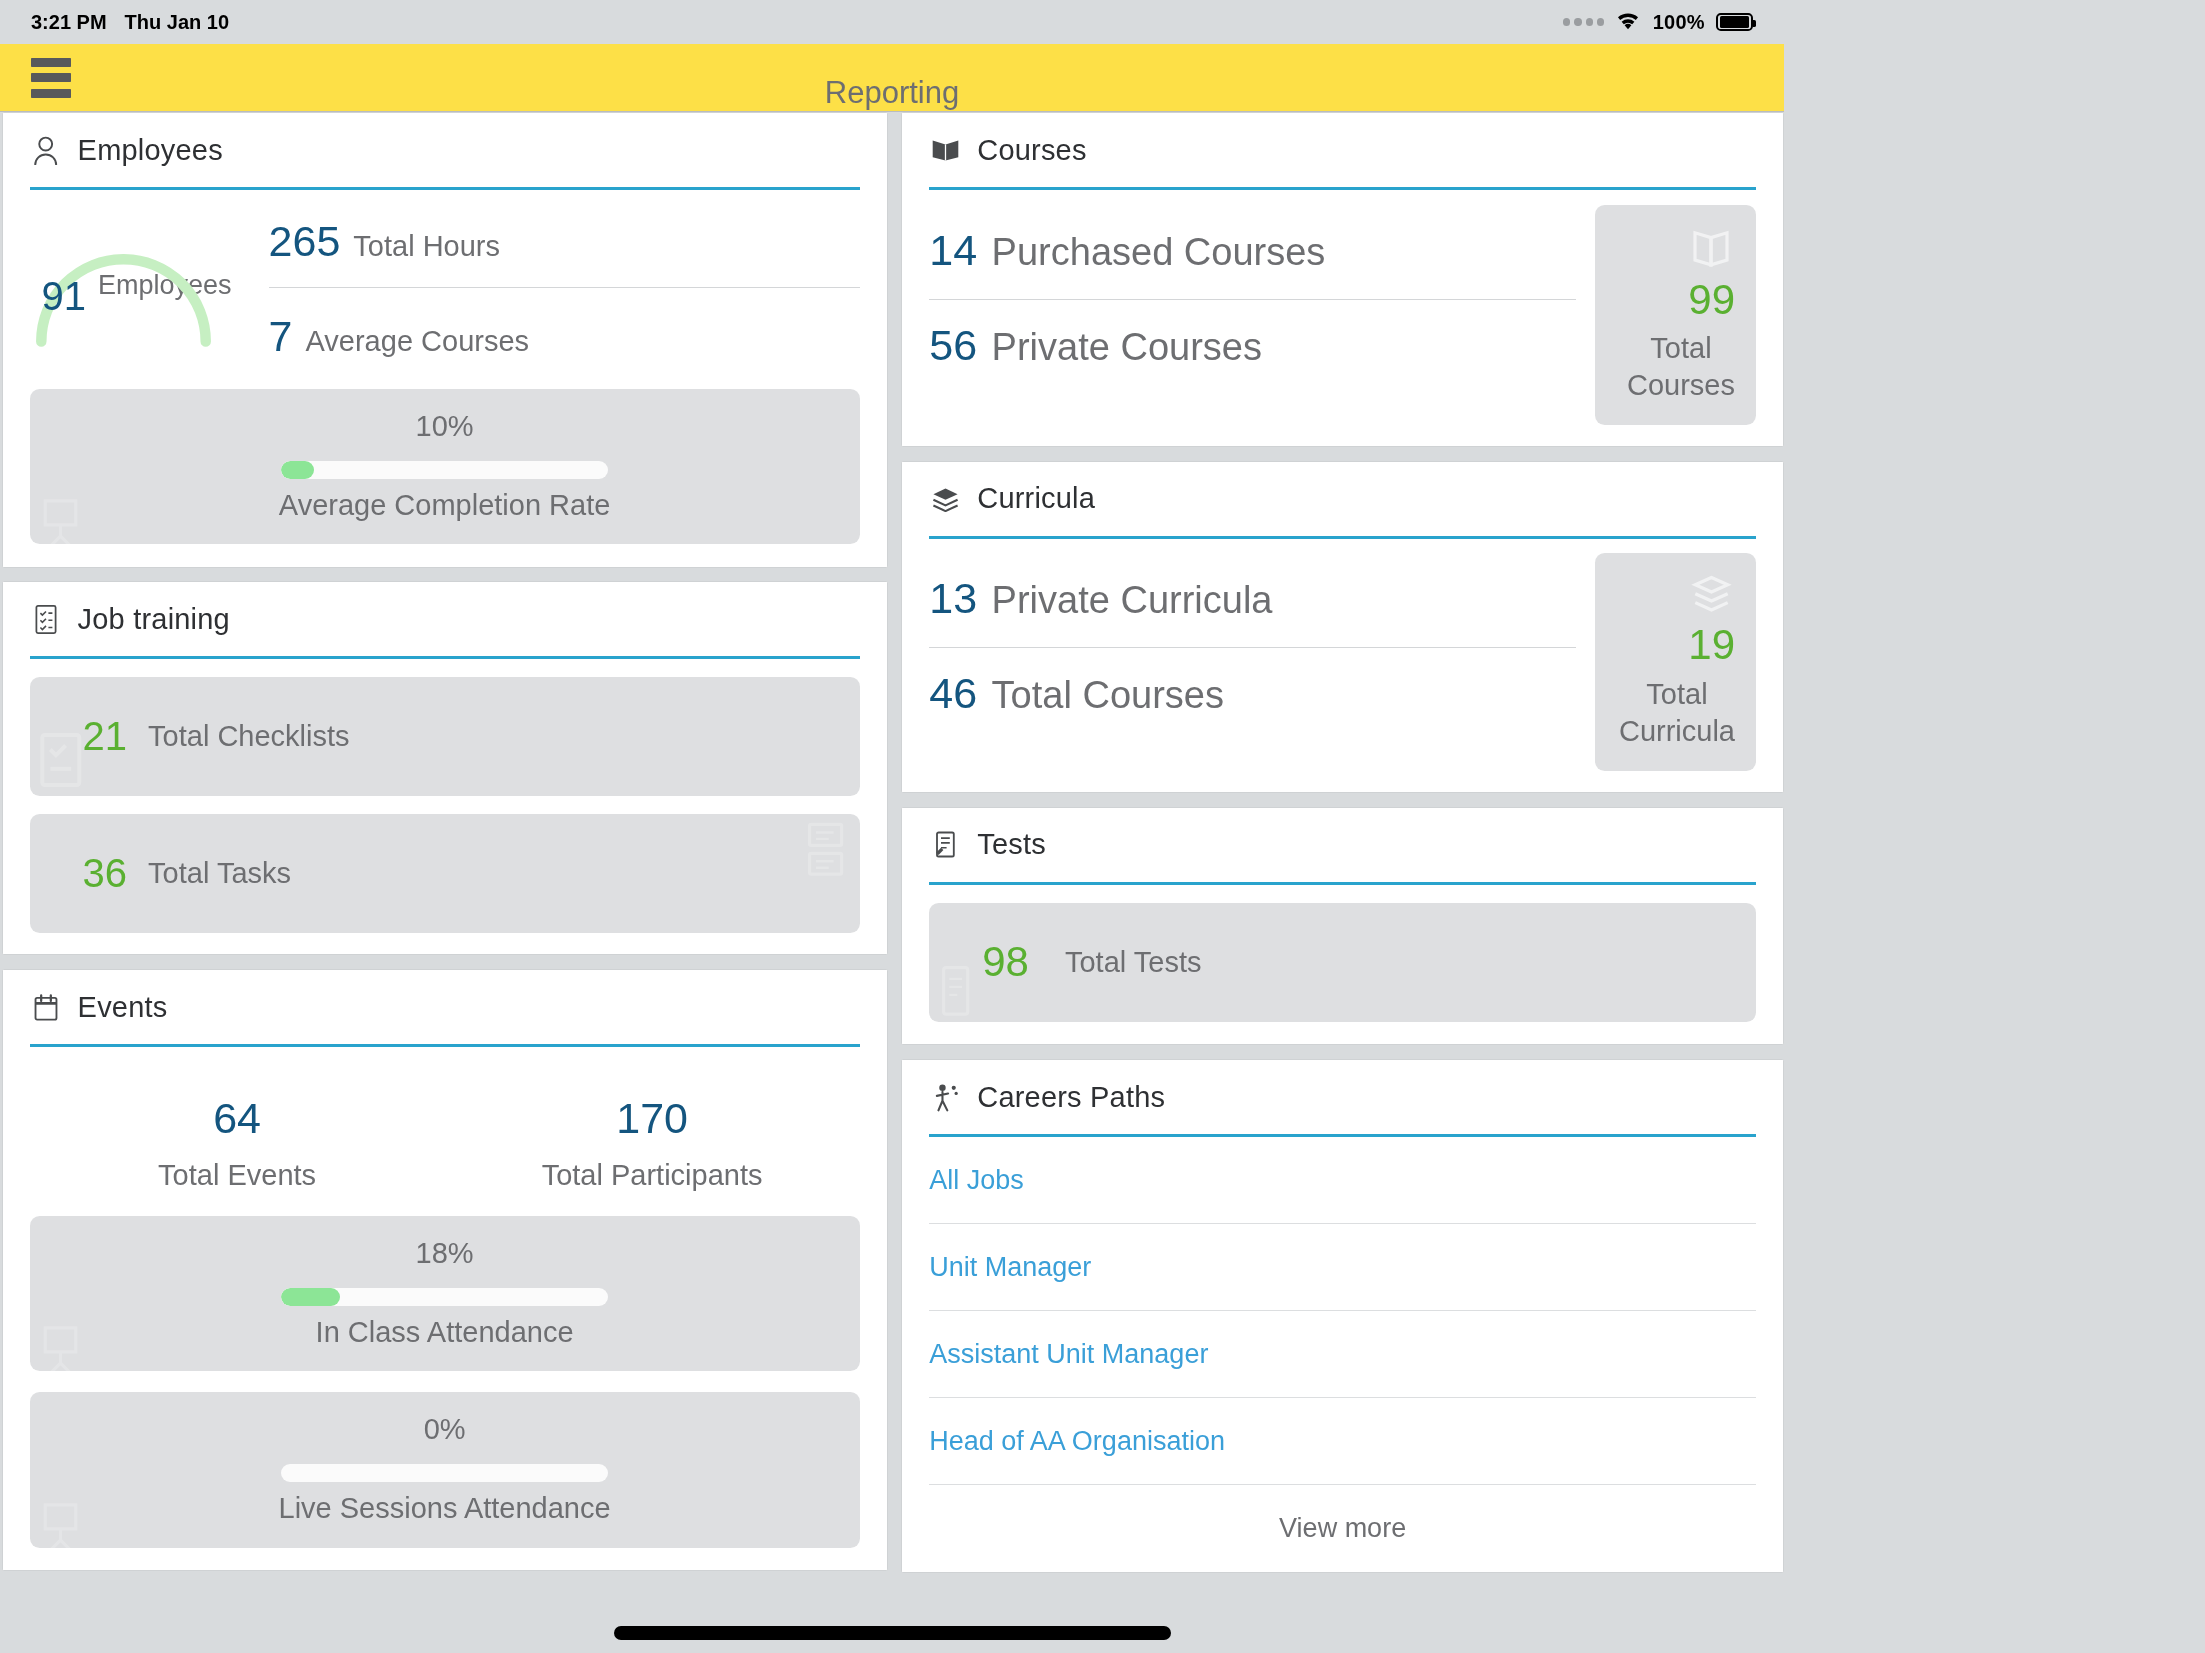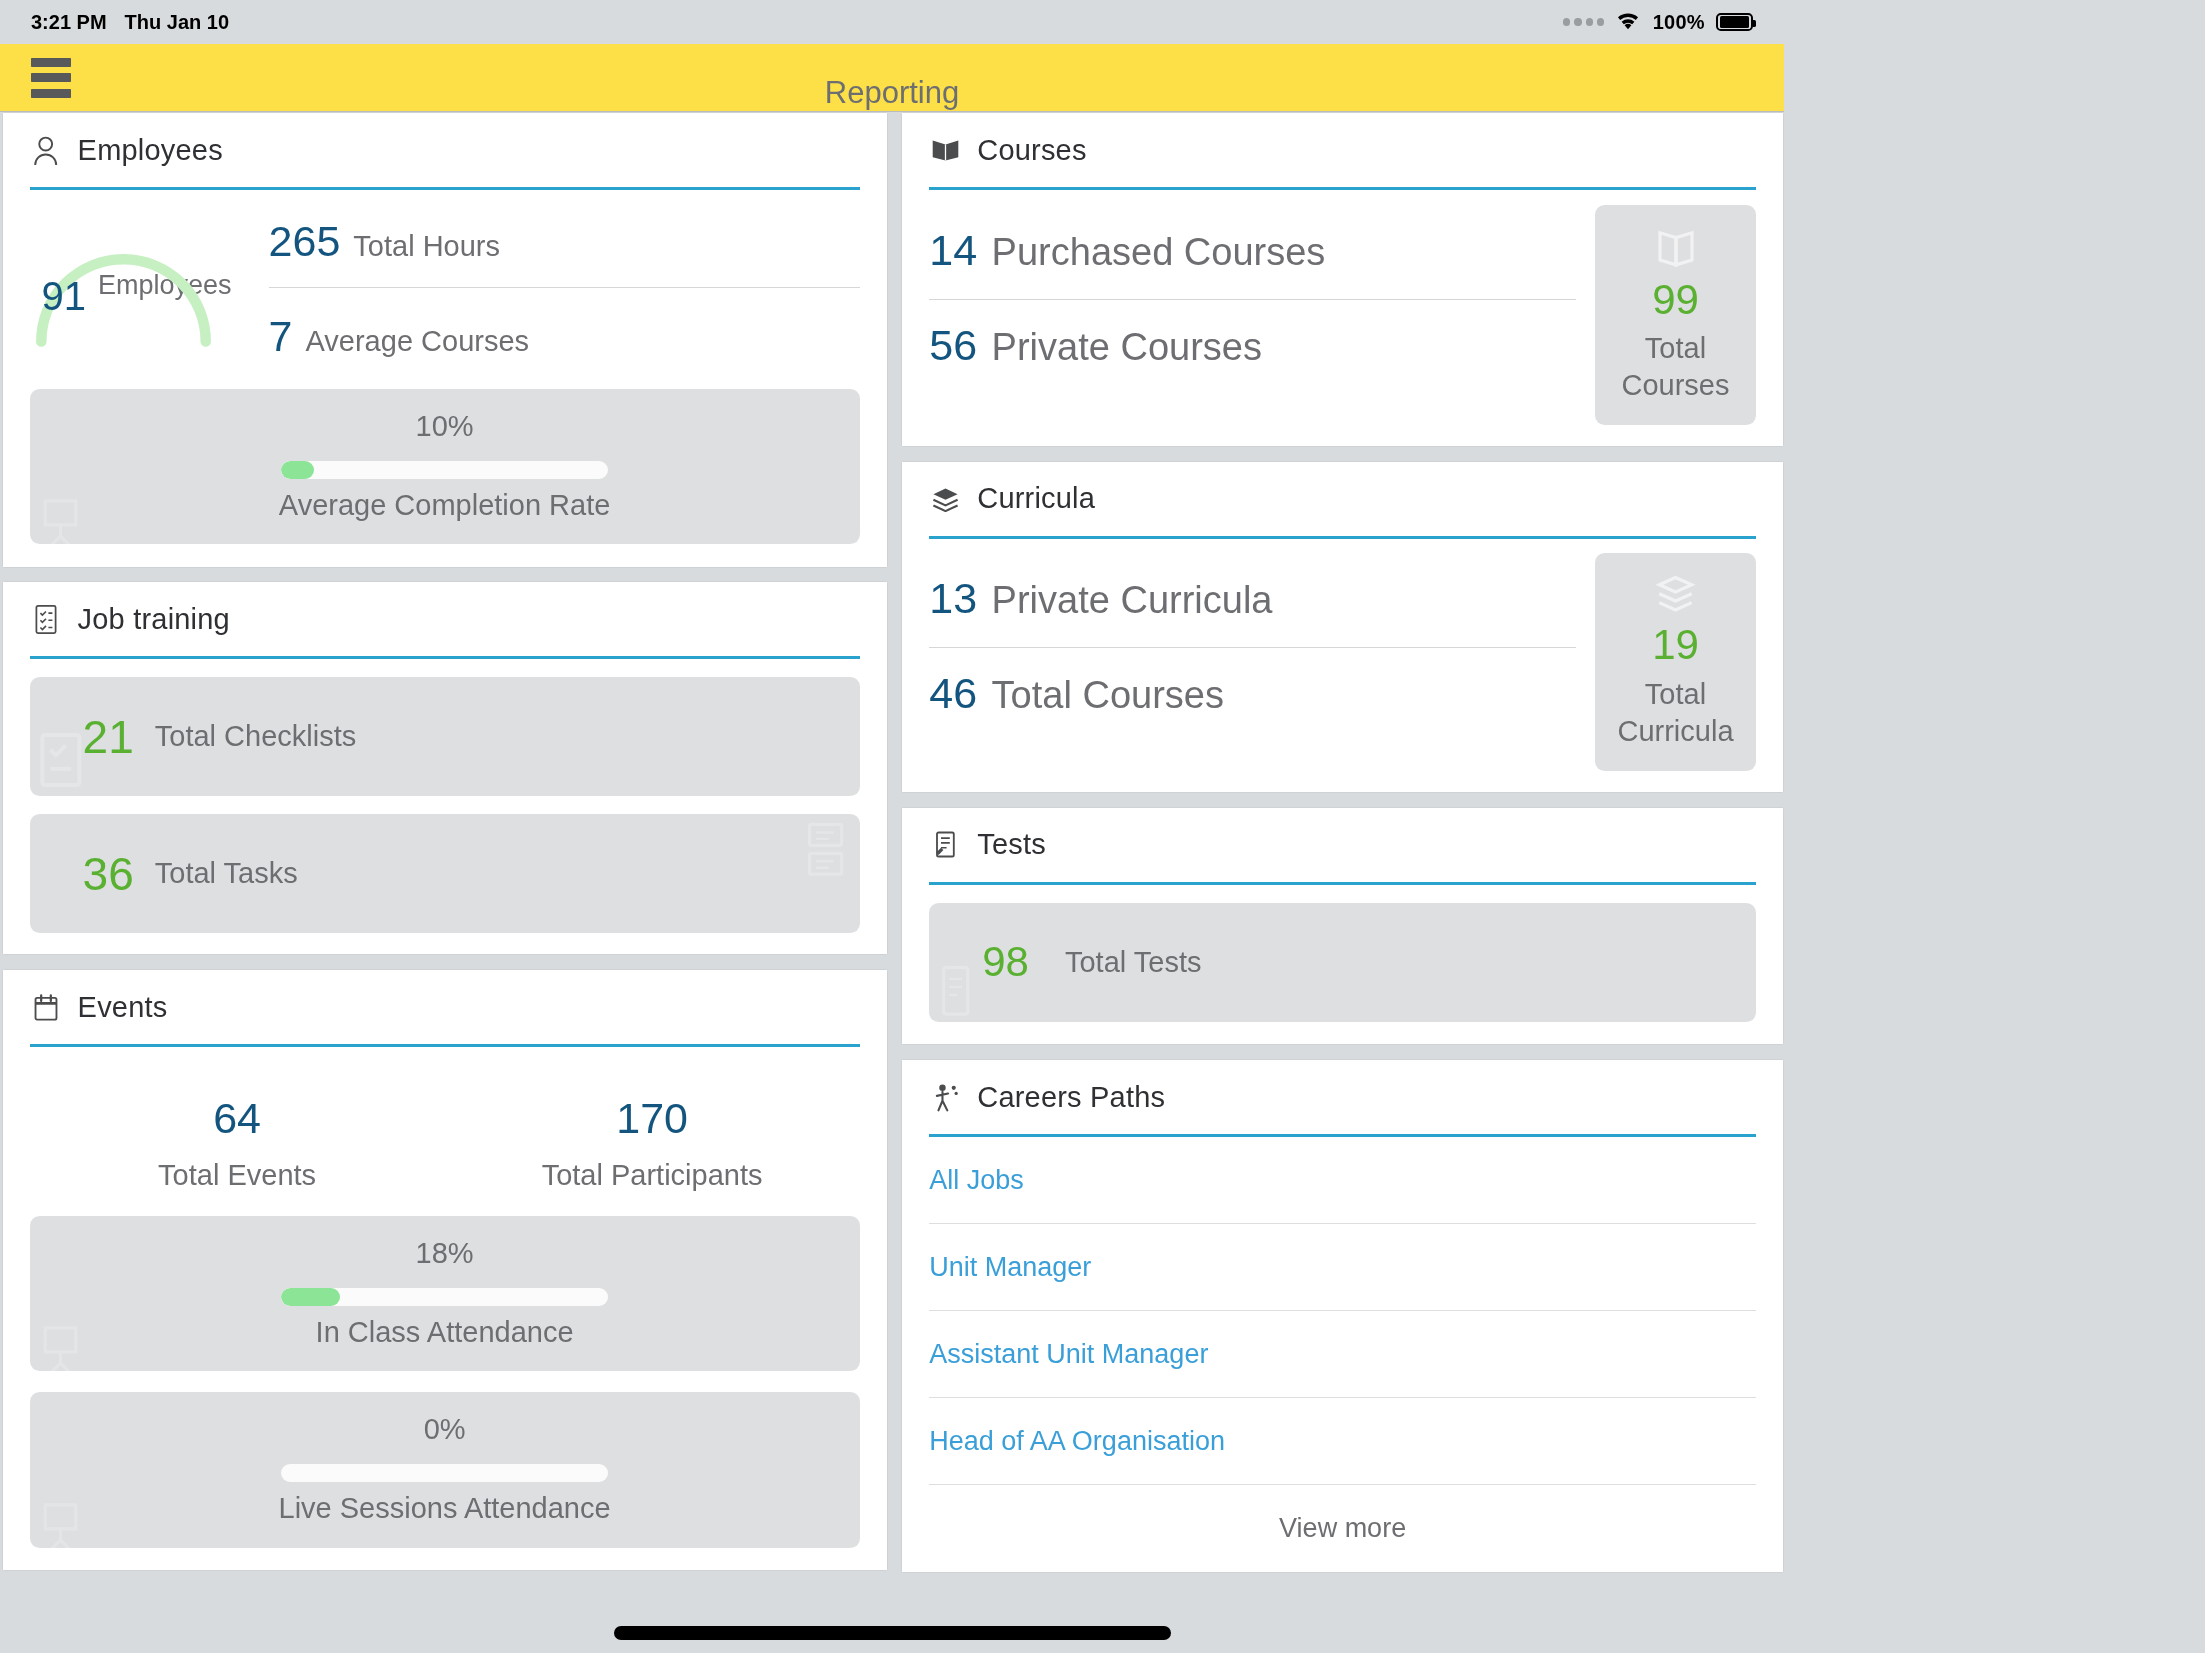--- a/index.html
+++ b/index.html
@@ -139,41 +139,41 @@
     width: 327px; height: 18px; background: #fbfbfb; border-radius: 9px;
     margin: 18px auto 0; overflow: hidden; position: relative;
   }
   .bar i { display:block; height: 100%; background: #8ce596; border-radius: 9px; }
 
   
   .jt-body { padding: 18px 0 21px 0; display:flex; flex-direction:column; gap: 18px;}
   .jt-tile {
     height: 119px; display: flex; align-items: center; padding-left: 53px; gap: 21px;
   }
-  .jt-tile .n { font-size: 46px; }
+  .jt-tile .n { font-size: 40px; }
   .jt-tile .t { font-size: 29px; }
 
   
   .ev-two { display: flex; padding: 47px 0 24px 0; }
   .ev-cell { flex: 1; text-align: center; }
   .ev-cell .n { font-size: 43px; color:#14557f; display:block; }
   .ev-cell .t { font-size: 29px; color:#6d6e71; display:block; margin-top: 16px; }
   .ev-bars { display:flex; flex-direction:column; gap: 21px; padding-bottom: 22.6px;}
 
   
   .cc-body { display: flex; padding: 14.5px 0 21px 0; gap: 19.4px; }
   .cc-left { flex: 1; display: flex; flex-direction: column; }
   .cc-row { display: flex; align-items: baseline; gap: 14.5px; padding: 21px 0 24px 0; }
   .cc-row.div { border-bottom: 0.8px solid #d4d6d8; }
   .cc-row .n { font-size: 43px; }
   .cc-row .t { font-size: 38px; }
   .cc-total {
     width: 161px; border-radius: 9.7px; background:#dedfe1;
-    display:flex; flex-direction:column; align-items:center; justify-content:center;
-    padding: 18px 6px 21px; position: relative; overflow:hidden;
+    display:flex; flex-direction:column; align-items:flex-end; justify-content:center;
+    padding: 18px 21px 21px; position: relative; overflow:hidden;
   }
   .cc-total .n { font-size: 42px; color:#5ab031; }
   .cc-total .t { font-size: 29px; color:#6d6e71; text-align:center; line-height: 1.28; margin-top: 6.5px;}
 
   
   .tests-body { padding: 18px 0 22.6px 0; }
   .tests-tile { height: 119px; display:flex; align-items:center; padding-left: 53px; gap: 36px; }
   .tests-tile .n { font-size: 42px; }
   .tests-tile .t { font-size: 29px; }
 

